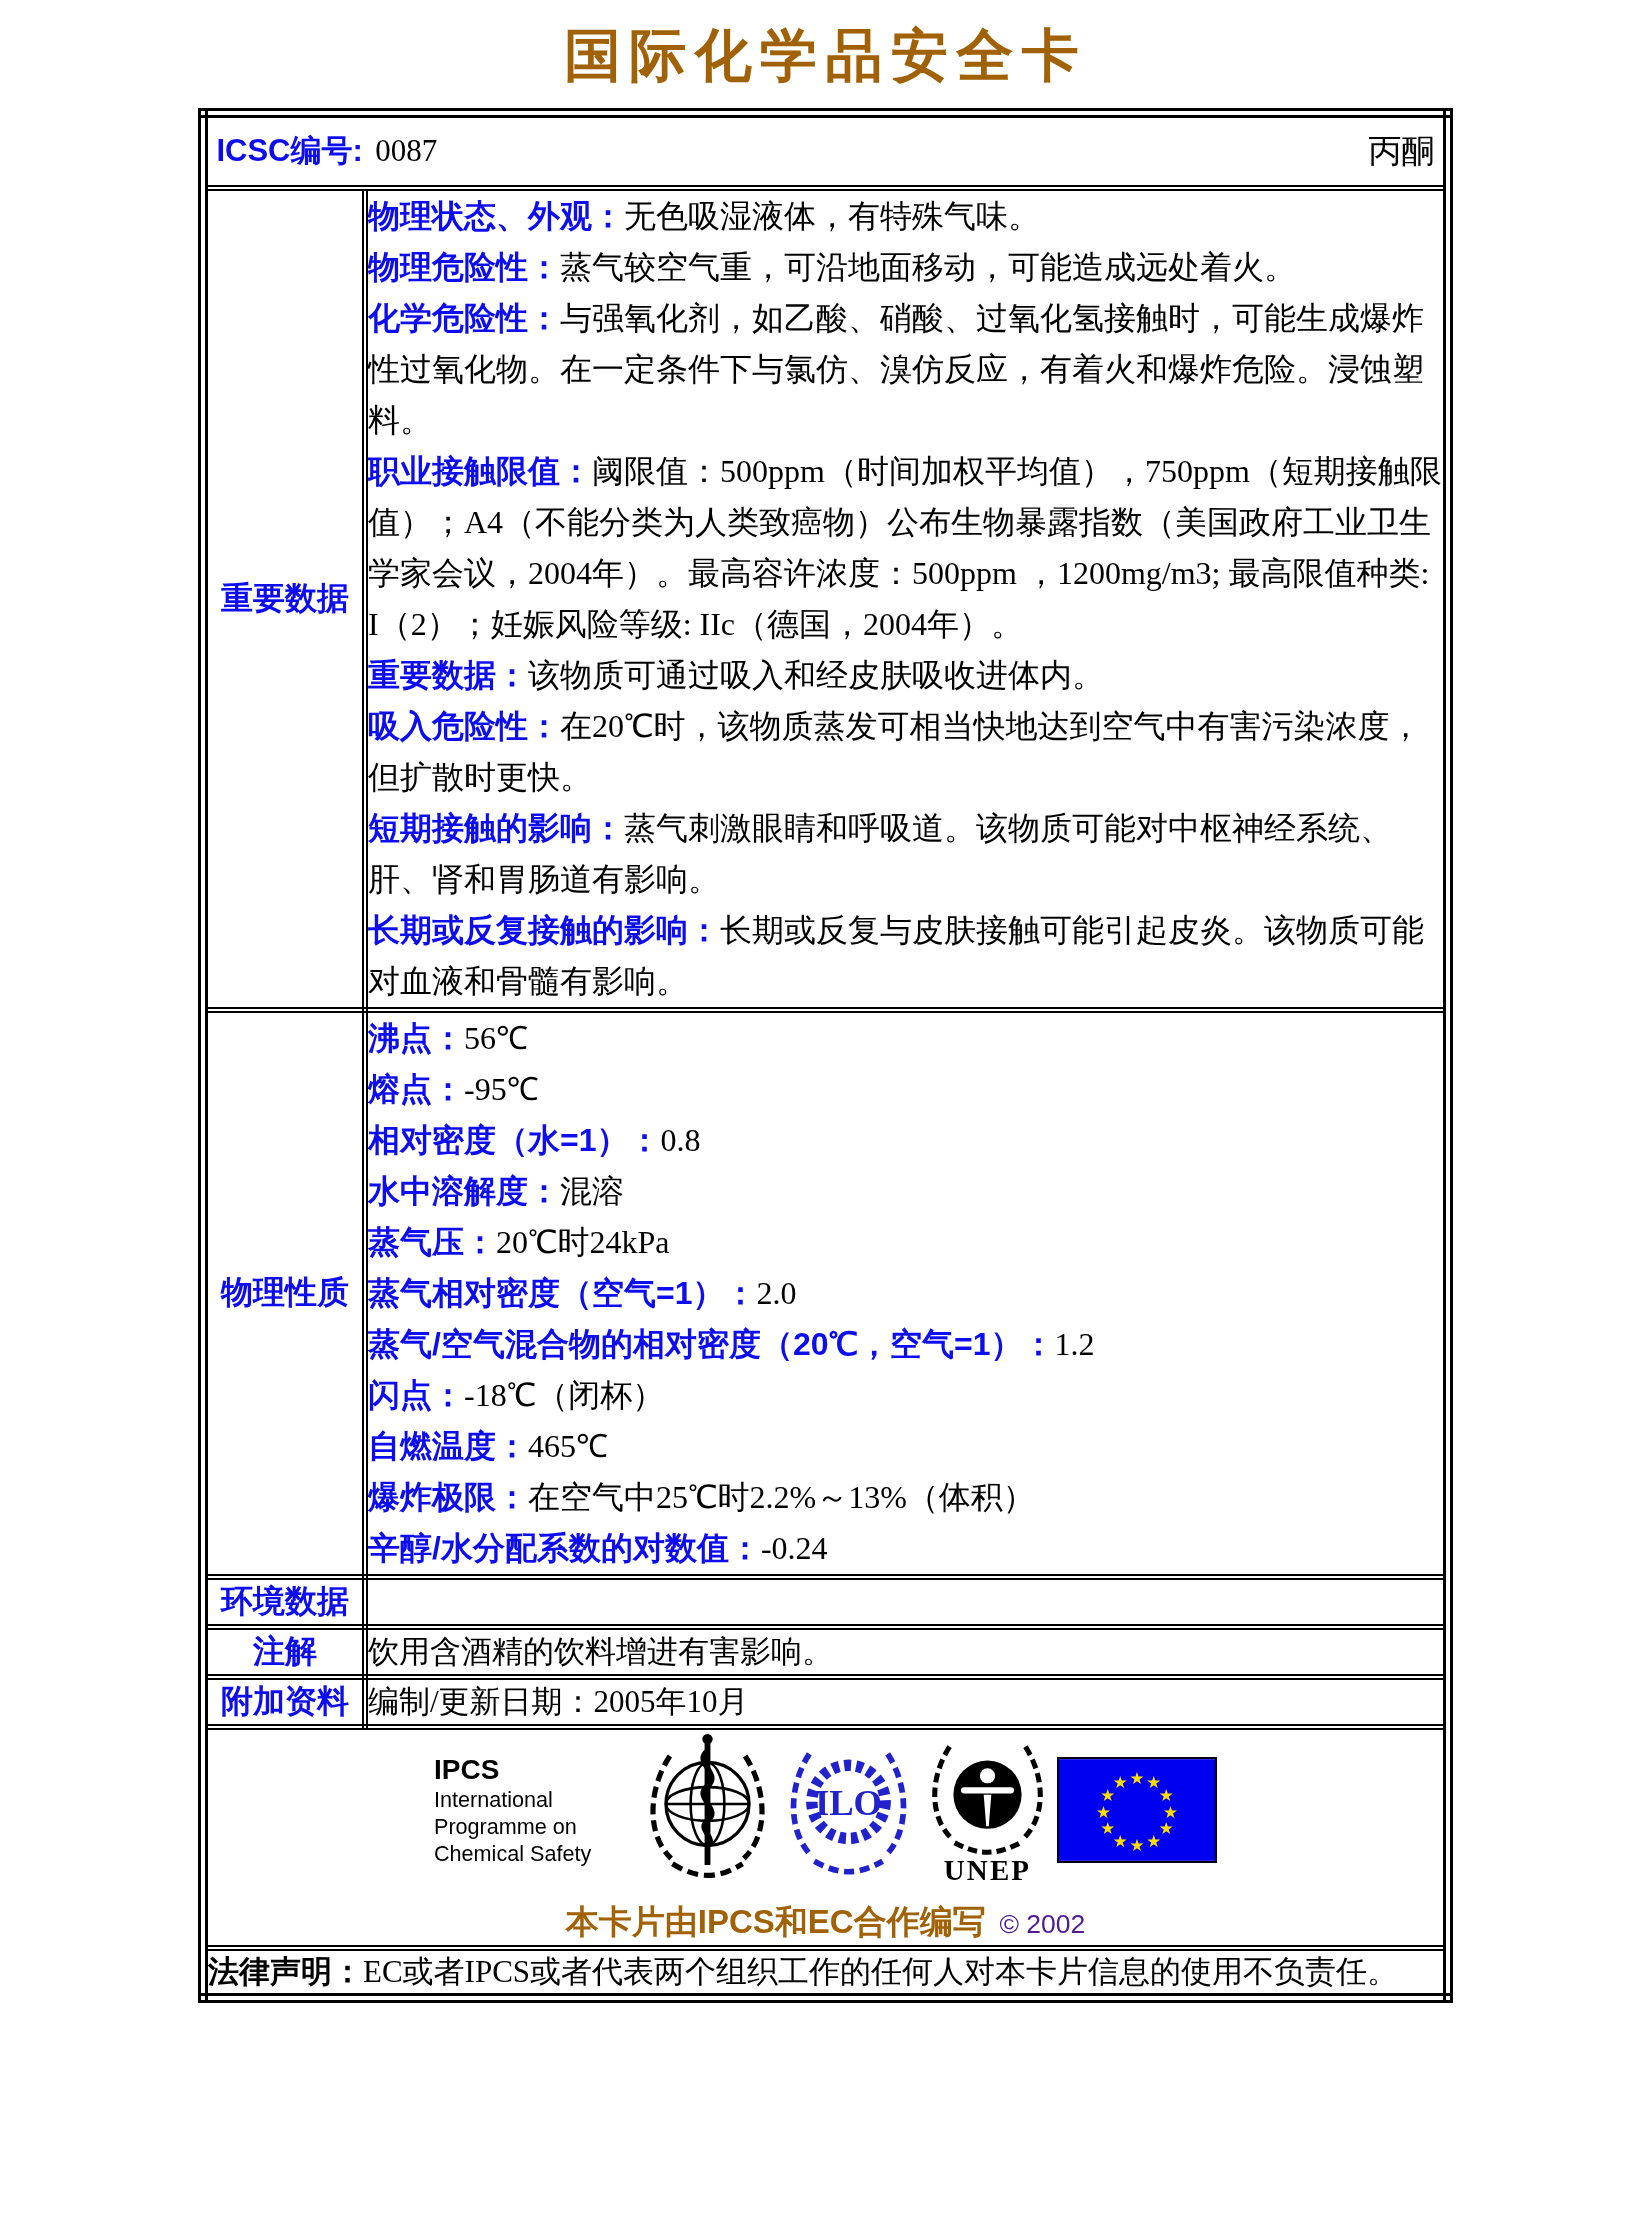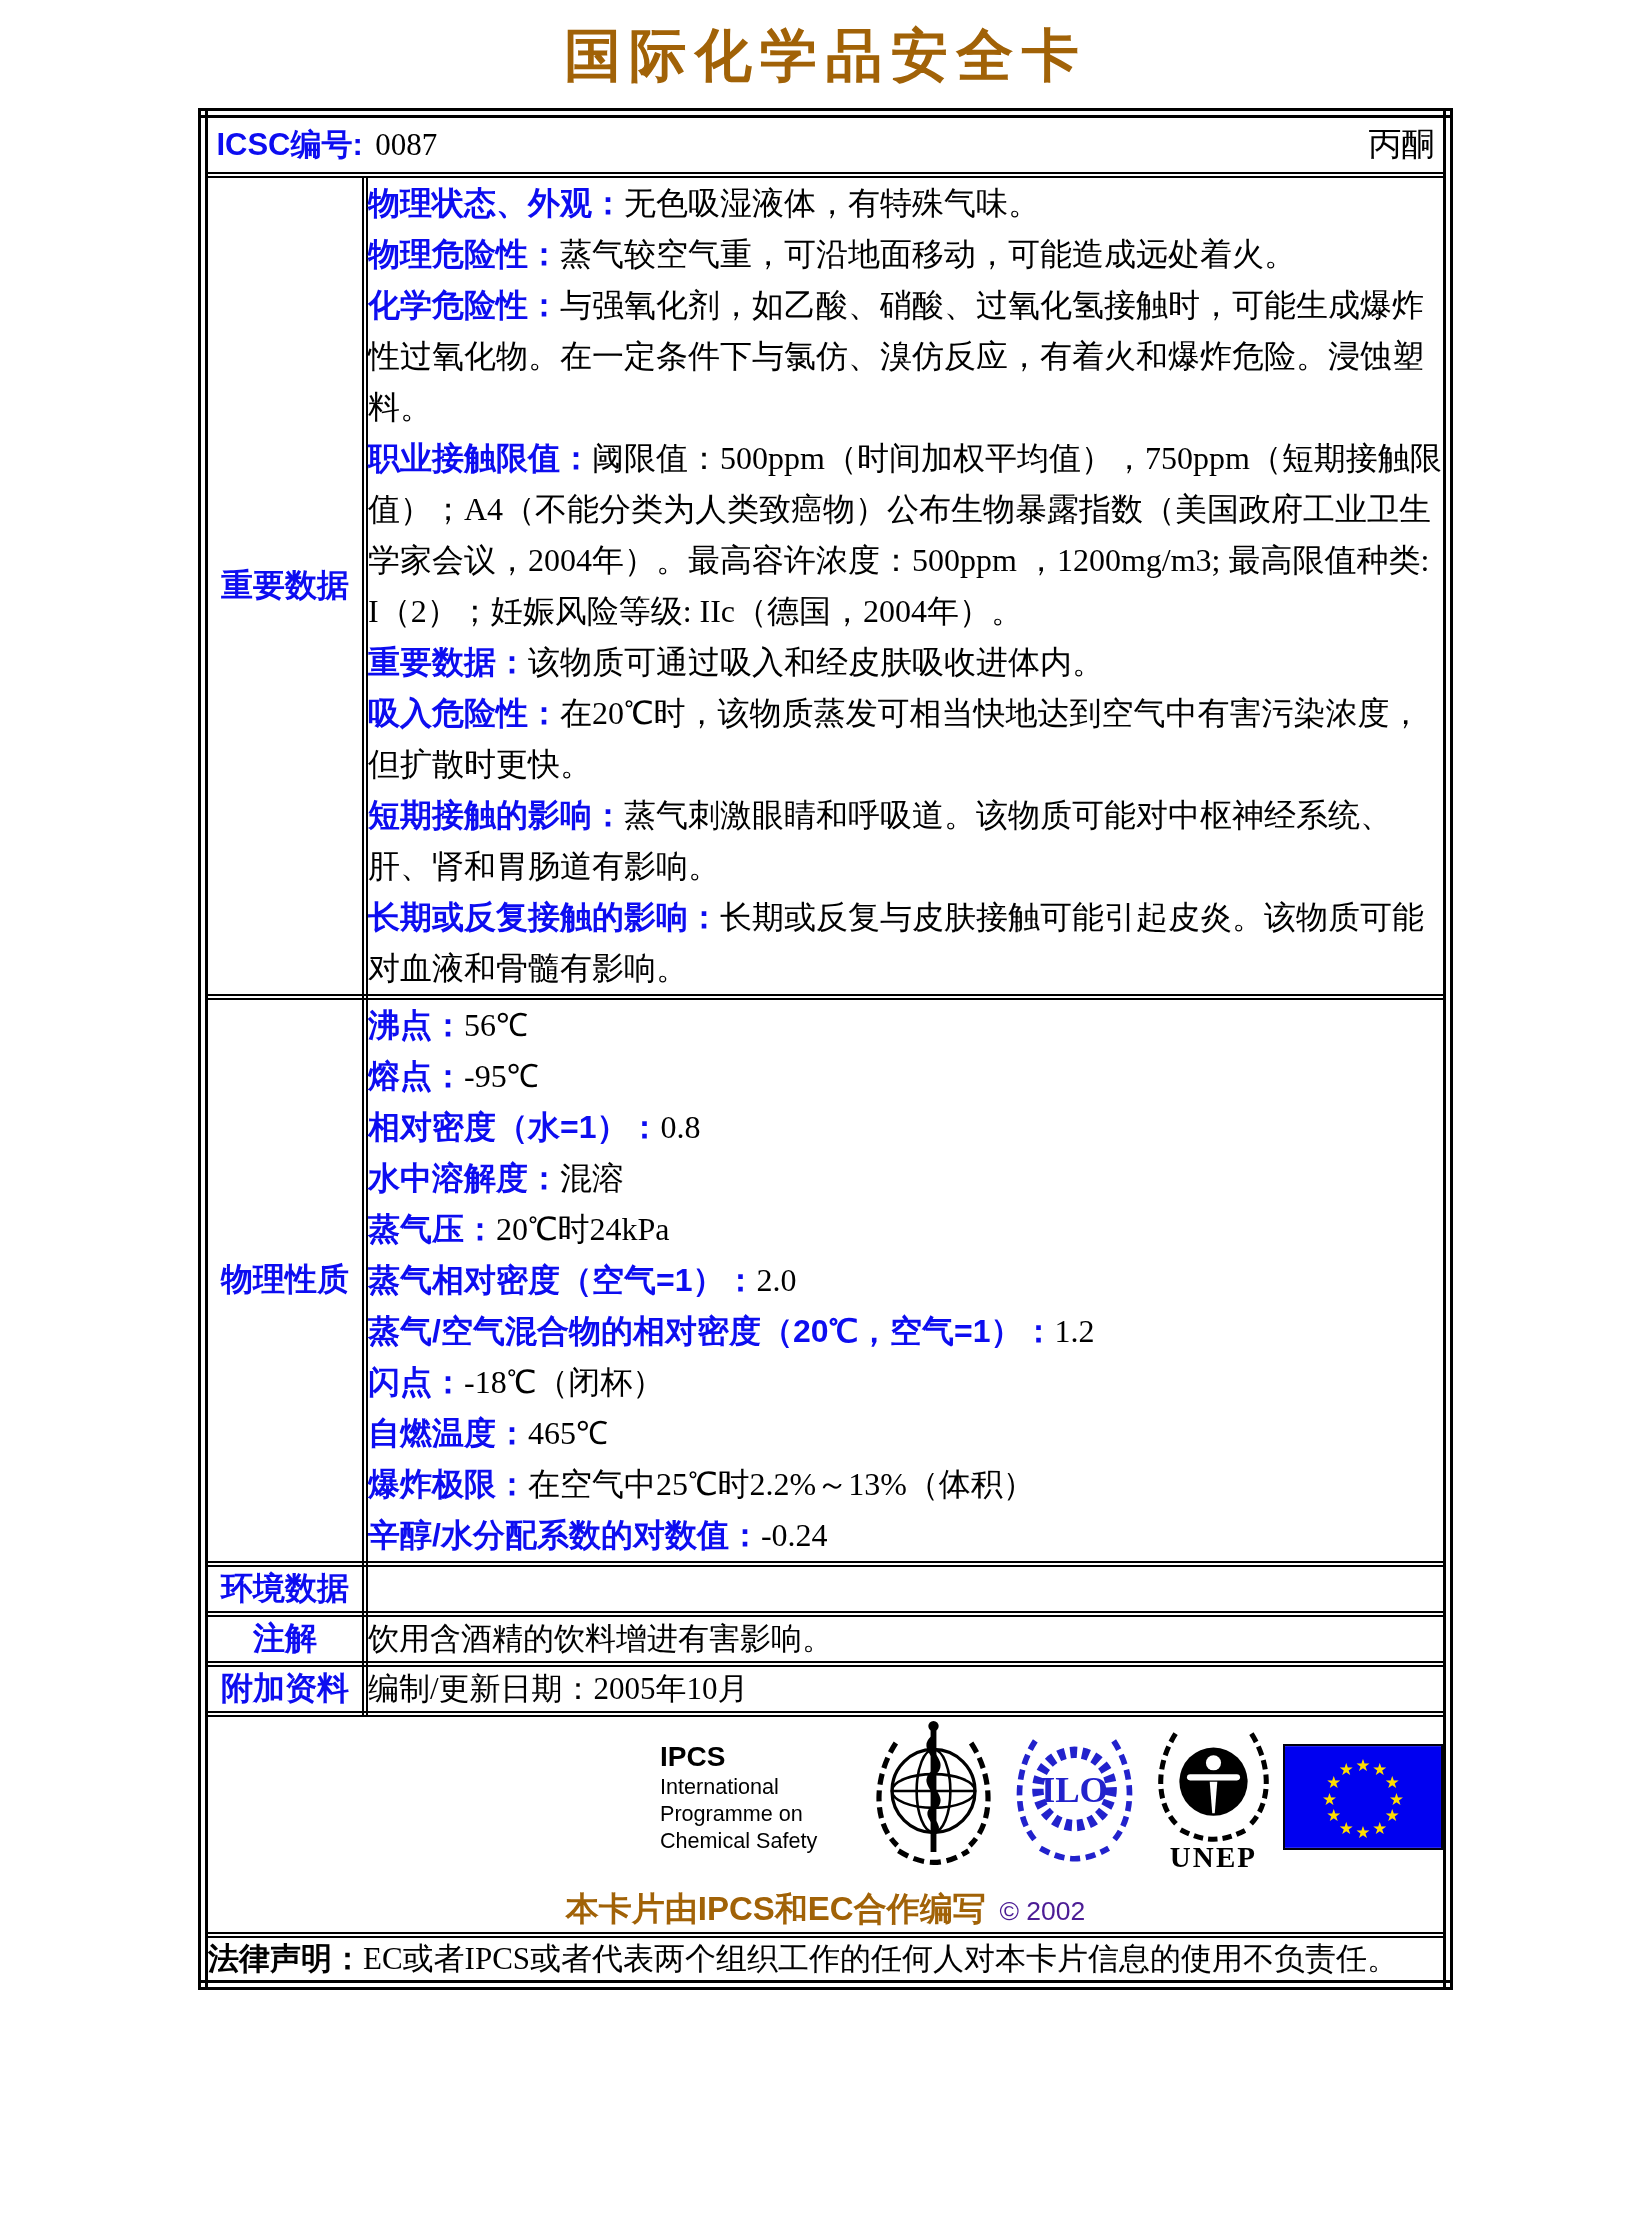--- a/index.html
+++ b/index.html
@@ -31,42 +31,42 @@
   }
   table.card td { border: 6.3px double #000; padding: 0; }
 
   col.c-label { width: 162px; }
 
   .blue { color: #0d0df0; font-family: "Liberation Sans", sans-serif; font-weight: bold; }
 
   
   .hdr {
     display: flex; justify-content: space-between; align-items: center;
-    height: 54px; padding: 0 8.4px;
+    height: 67px; padding: 0 8.4px;
   }
   .hdr-left { font-size: 31px; }
   .hdr-left .blue { font-size: 31px; }
   .hdr-val { margin-left: 12.5px; font-size: 31px; }
   .hdr-right { font-size: 33px; }
 
   
   .label-cell { text-align: center; vertical-align: middle; }
   .row-label { font-size: 32px; }
 
   
   .content-cell { vertical-align: top; padding: 5.6px 40px 5.6px 7px; }
   .content-cell p { margin: 0; font-size: 32px; line-height: 51px; }
   .inline-label { font-size: 32px; }
   .small-content { padding: 1.4px 8.4px; vertical-align: middle; }
   .small-content .plain { font-size: 31px; line-height: 39px; }
   tr.r-small td { height: 46px; }
 
   
   .logos-cell { padding: 11px 19.5px 8.4px 19.5px; }
-  .logos-row { display: flex; align-items: center; justify-content: flex-end; }
+  .logos-row { display: flex; align-items: center; justify-content: center; }
   .ipcs-block { width: 202px; font-family: "Liberation Sans", sans-serif; }
   .ipcs-acronym { font-weight: bold; font-size: 28px; line-height: 33px; }
   .ipcs-line { font-size: 21.6px; line-height: 27px; }
   .logo-box { flex: 0 0 auto; }
   .unep-block { text-align: center; }
   .unep-label { font-family: "Liberation Serif", serif; font-weight: bold; font-size: 29px; letter-spacing: 2.1px; line-height: 31px; margin-top: -4.2px; }
   .eu-flag-box { border: 2.1px solid #000010; line-height: 0; }
   .credit-line { text-align: center; margin-top: 9.8px; }
   .credit { color: #a16207; font-family: "Liberation Sans", sans-serif; font-weight: bold; font-size: 33px; }
   .copyright { color: #4c1d95; font-family: "Liberation Sans", sans-serif; font-size: 26.5px; margin-left: 11px; }

